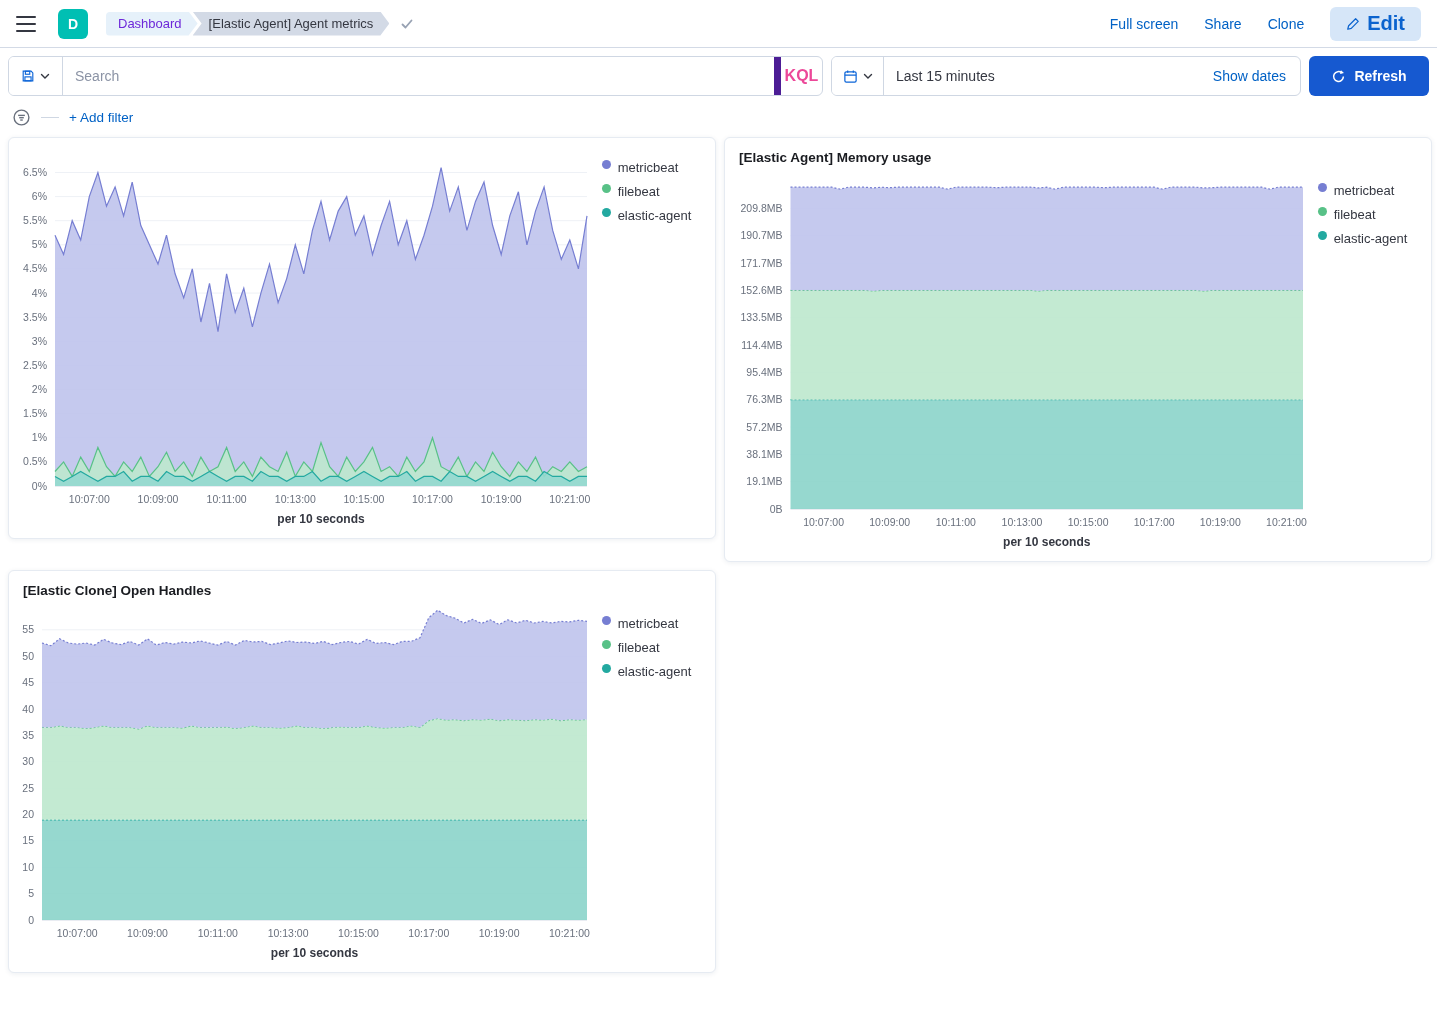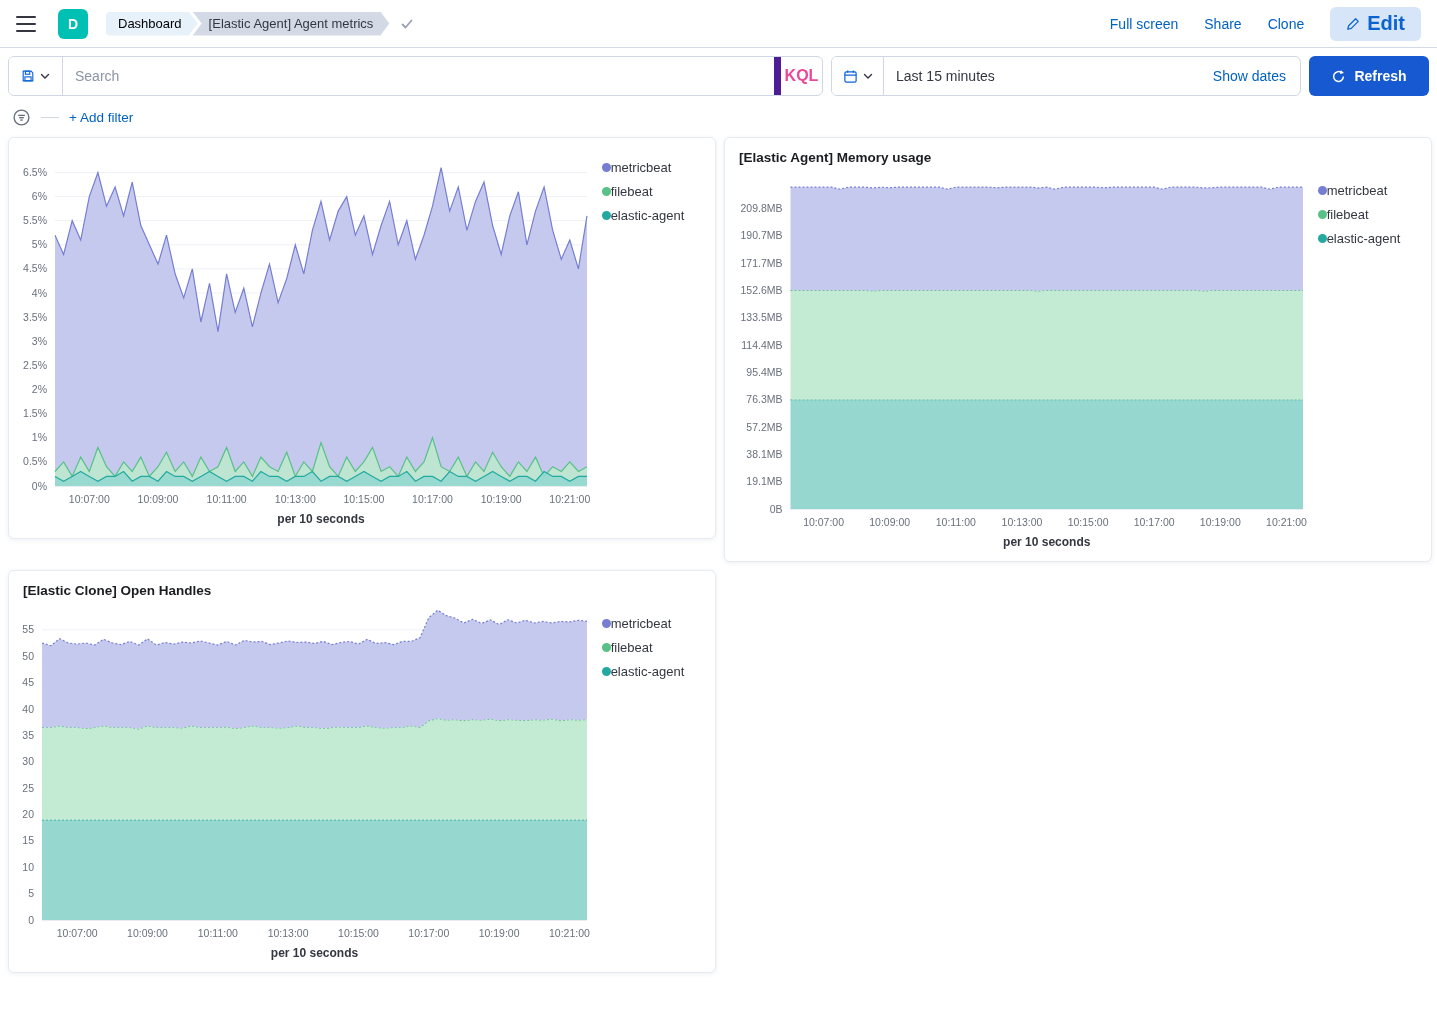--- a/index.html
+++ b/index.html
@@ -5,21 +5,21 @@
   * { margin:0; padding:0; box-sizing:border-box; }
   html,body { width:1437px; height:1022px; background:#fff; font-family:"Liberation Sans","DejaVu Sans",sans-serif; color:#343741; }
 
   
   .top-header { height:48px; display:flex; align-items:center; padding:0 16px; border-bottom:1px solid #d3dae6; }
   .hamburger { width:20px; height:16px; display:flex; flex-direction:column; justify-content:space-between; cursor:pointer; background:none; border:none; }
   .hamburger span { display:block; height:2px; border-radius:1px; background:#343741; }
   .avatar { width:30px; height:30px; border-radius:6px; background:#00bfb3; color:#fff; font-weight:700; font-size:14px; display:flex; align-items:center; justify-content:center; margin-left:22px; }
   .breadcrumbs { display:flex; align-items:center; margin-left:18px; }
   .crumb { height:24px; display:flex; align-items:center; font-size:13px; padding:0 16px 0 12px; }
-  .crumb.first { background:#e6f1fa; color:#000000; clip-path:polygon(0 0, calc(100% - 9px) 0, 100% 50%, calc(100% - 9px) 100%, 0 100%); border-radius:4px 0 0 4px; cursor:pointer; }
+  .crumb.first { background:#e6f1fa; color:#6d28d9; clip-path:polygon(0 0, calc(100% - 9px) 0, 100% 50%, calc(100% - 9px) 100%, 0 100%); border-radius:4px 0 0 4px; cursor:pointer; }
   .crumb.last { background:#d3dae6; color:#343741; clip-path:polygon(0 0, calc(100% - 9px) 0, 100% 50%, calc(100% - 9px) 100%, 0 100%, 9px 50%); margin-left:-5px; padding-left:16px; }
   .check-btn { background:none; border:none; margin-left:10px; cursor:pointer; display:flex; align-items:center; }
   .header-actions { margin-left:auto; display:flex; align-items:center; gap:26px; }
   .hdr-link { color:#0061c5; font-size:14px; font-weight:500; text-decoration:none; background:none; border:none; cursor:pointer; font-family:inherit; }
   .edit-btn { display:flex; align-items:center; gap:7px; height:34px; padding:0 16px; background:#d6e6f8; color:#0b63ce; font-size:20px; font-weight:600; border:none; border-radius:6px; cursor:pointer; font-family:inherit; }
 
   
   .query-bar { display:flex; align-items:center; gap:8px; padding:8px; }
   .search-wrap { flex:1; display:flex; height:40px; background:#fff; border:1px solid #cfd7e3; border-radius:6px; overflow:hidden; }
   .sq-btn { width:54px; display:flex; align-items:center; justify-content:center; gap:5px; border:none; border-right:1px solid #cfd7e3; background:#fff; cursor:pointer; }
@@ -39,21 +39,21 @@
 
   
   .panels { display:grid; grid-template-columns:708px 708px; gap:8px; padding:0 8px 8px; align-items:start; }
   .panel { background:#fff; border:1px solid #e6ebf2; border-radius:6px; box-shadow:0 1px 5px rgba(29,57,92,0.08); padding:10px 0 8px; overflow:hidden; }
   .panel-title { font-size:13.5px; font-weight:700; color:#1a1c21; padding:2px 14px 6px; cursor:pointer; }
   .chart-row { display:flex; padding:0 6px; }
   svg text { font-family:"Liberation Sans","DejaVu Sans",sans-serif; }
   svg .tick { font-size:10.5px; fill:#69707d; }
   svg .xlabel { font-size:12px; font-weight:700; fill:#343741; }
   .legend { width:118px; padding:12px 0 0 10px; display:flex; flex-direction:column; gap:9px; }
-  .legend-item { display:flex; align-items:center; font-size:13px; color:#343741; cursor:pointer; }
+  .legend-item { display:flex; gap:7px; font-size:13px; color:#343741; cursor:pointer; }
   .legend-dot { width:9px; height:9px; border-radius:50%; flex:none; }
 </style>
 </head>
 <body>
 
 <header class="top-header">
   <button class="hamburger">
       <span></span>
       <span></span>
       <span></span>

